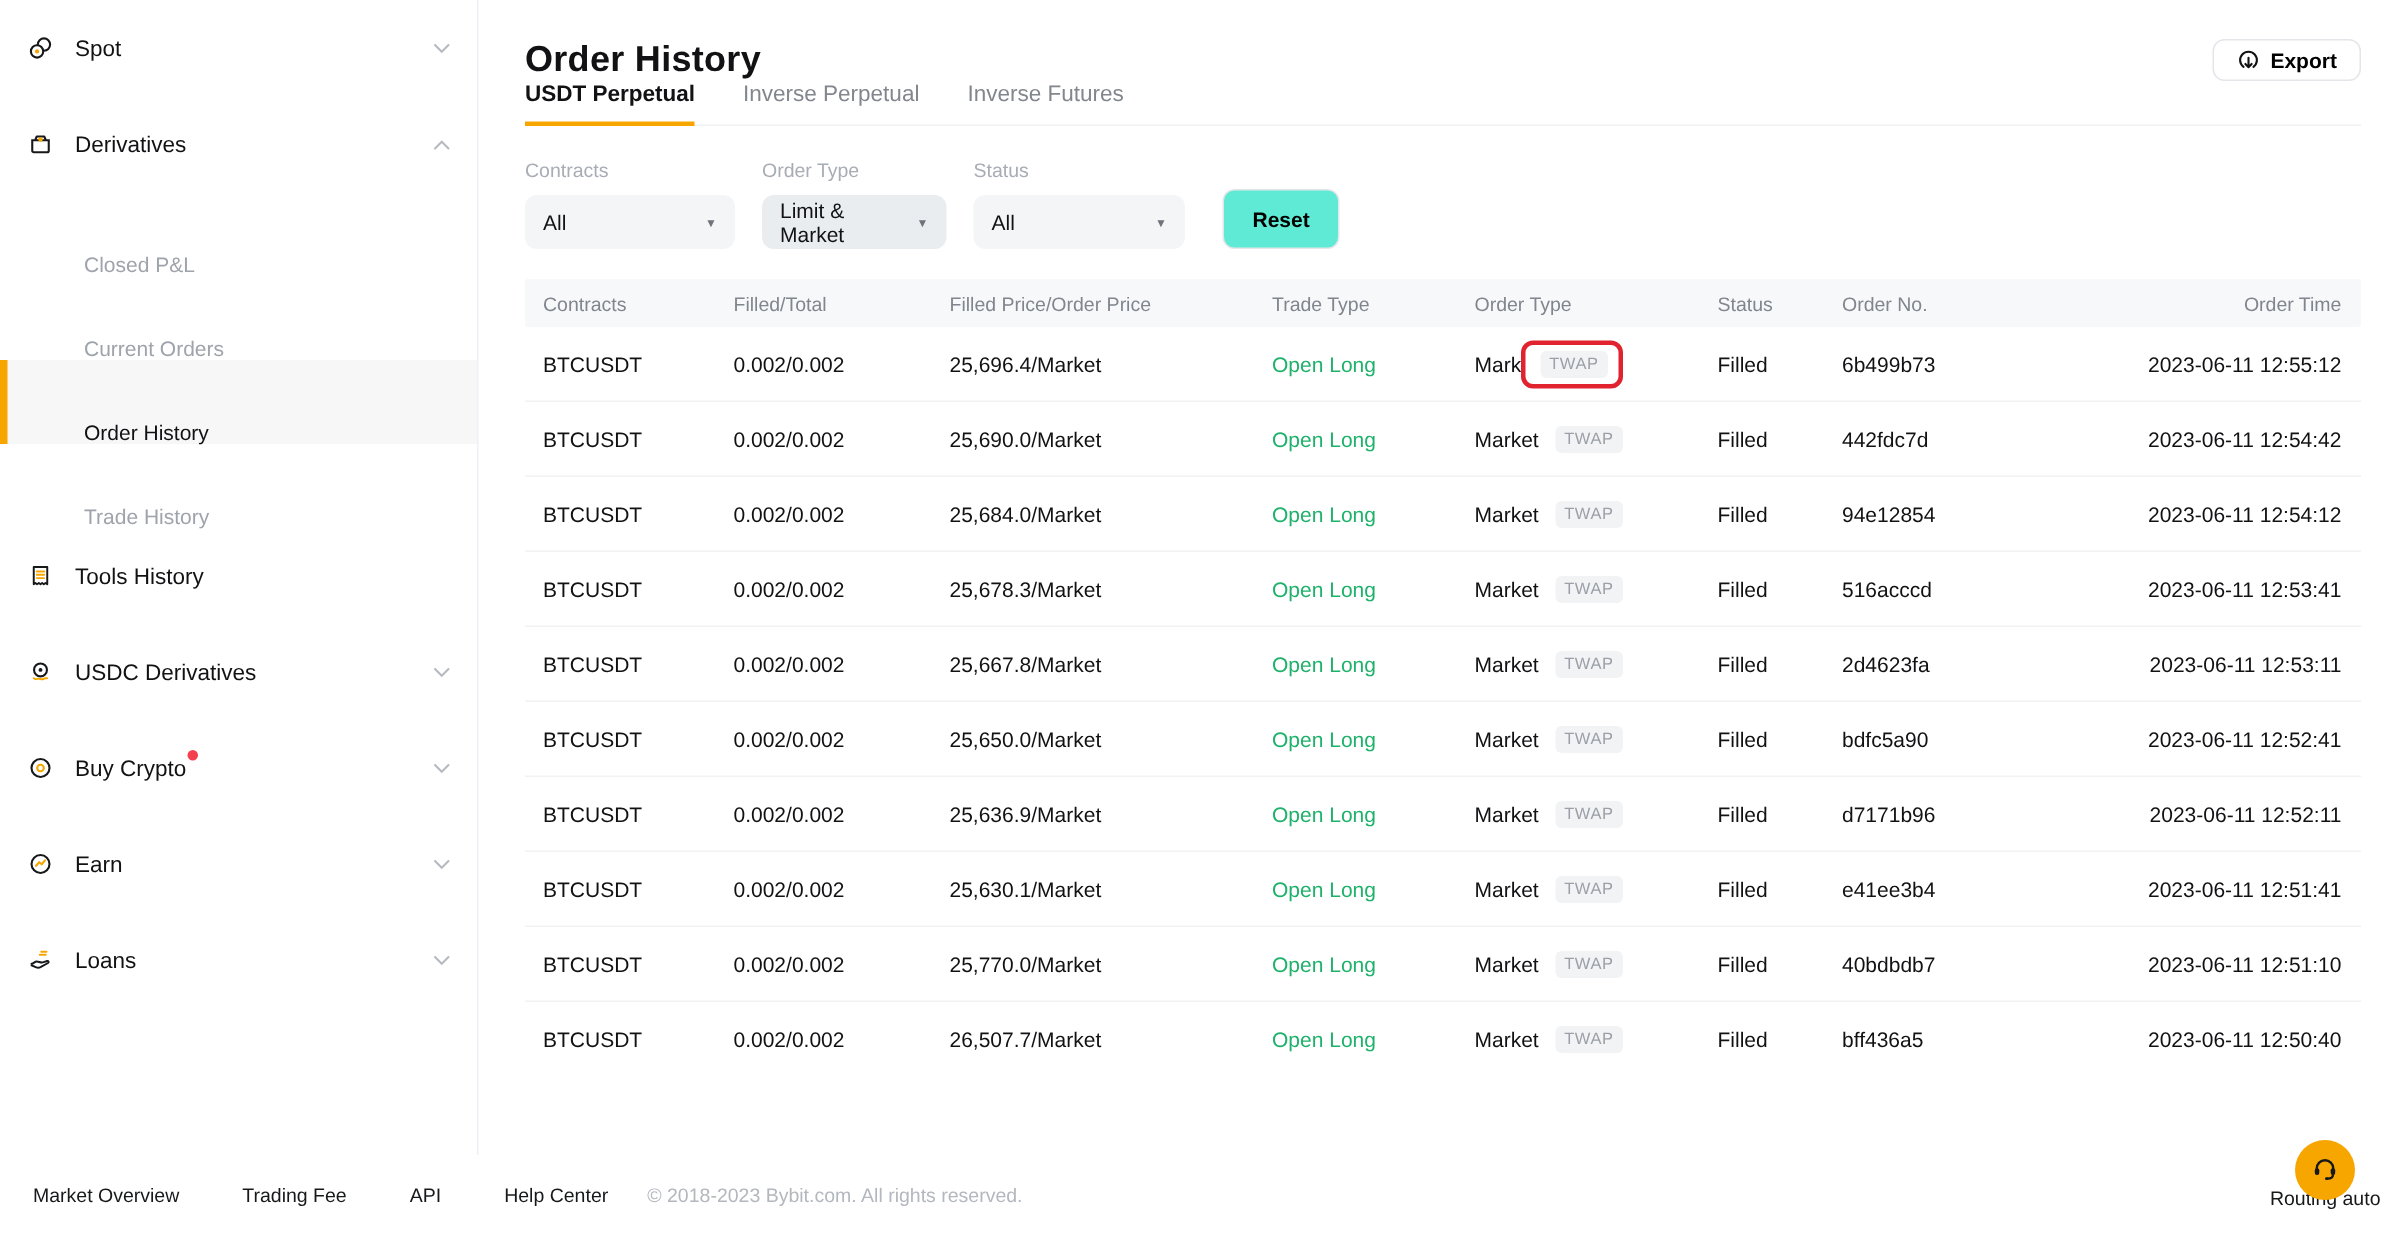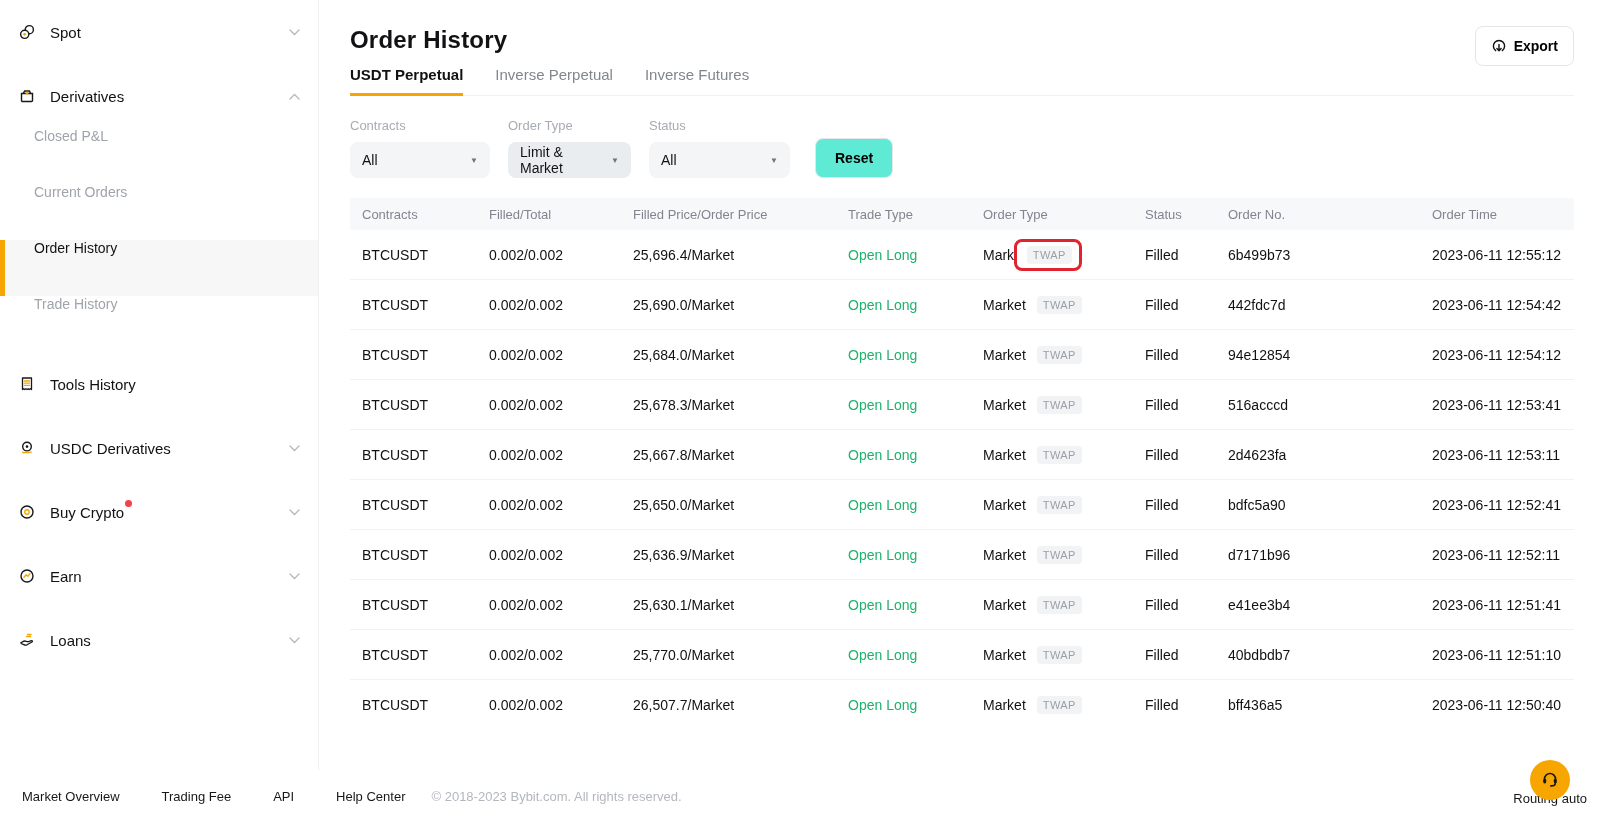--- a/index.html
+++ b/index.html
@@ -8,30 +8,30 @@
   :root { --accent:#f7a600; --positive:#20b26c; --annotation:#e0232e; }
 
   .app { display:flex; width:1600px; height:770px; }
 
   
   .sidebar { width:319px; height:770px; border-right:1px solid #eef0f3; flex:none; background:#fff; }
   .nav-item { position:relative; display:flex; align-items:center; height:64px; padding:0 18px; cursor:pointer; }
   .nav-item .icon { width:18px; height:18px; margin-right:14px; display:flex; align-items:center; justify-content:center; }
   .nav-item .label { font-size:15px; color:#121214; position:relative; }
   .nav-item .chev { margin-left:auto; color:#b6bac0; display:flex; }
-  .sub-item { position:relative; display:flex; align-items:flex-start; height:56px; padding-left:34px; font-size:14px; color:#9fa3ab; cursor:pointer; }
+  .sub-item { position:relative; display:flex; align-items:flex-end; height:56px; padding-left:56px; font-size:14px; color:#9fa3ab; cursor:pointer; }
   .sub-item.active { background:#f7f7f8; color:#121214; font-weight:500; }
   .sub-item.active::before { content:""; position:absolute; left:0; top:0; bottom:0; width:5px; background:var(--accent); }
   .red-dot { position:absolute; top:-4px; right:-8px; width:7px; height:7px; border-radius:50%; background:#f43f4e; }
 
   
   .main { flex:1; padding:0 64px 0 31px; }
   .main-header { display:flex; align-items:flex-start; justify-content:space-between; margin-top:26px; }
   .page-title { font-size:24px; font-weight:700; letter-spacing:.2px; }
-  .export-btn { display:flex; align-items:center; gap:7px; height:40px; padding:0 15px; margin-top:0;
+  .export-btn { display:flex; align-items:center; gap:7px; height:28px; padding:0 15px; margin-top:0;
     background:#fff; border:1px solid #e4e6ea; border-radius:8px; font-size:14px; font-weight:600; cursor:pointer; }
 
   
   .tabs { display:flex; gap:32px; border-bottom:1px solid #f0f1f3; }
   .tab { font-size:15px; color:#82868d; padding-bottom:12px; cursor:pointer; position:relative; }
   .tab.active { color:#121214; font-weight:700; }
   .tab.active::after { content:""; position:absolute; left:0; right:0; bottom:-1px; height:3px; background:var(--accent); }
 
   
   .filters { display:flex; align-items:flex-end; gap:18px; margin-top:22px; }
@@ -48,21 +48,21 @@
   .date-arrow { color:#9fa3ab; font-size:13px; }
   .date-field .cal { margin-left:auto; display:flex; color:#3c3f45; }
   .reset-btn { height:40px; padding:0 19px; margin-left:7px; background:#5eead4; border:1px solid #e4e6ea;
     border-radius:8px; font-size:14px; font-weight:700; cursor:pointer; }
 
   
   .table { margin-top:20px; }
   .tr { display:grid; grid-template-columns:127px 144px 215px 135px 162px 83px 204px 1fr; align-items:center; }
   .thead { height:32px; background:#f7f8fa; color:#81868e; font-size:13px; border-radius:2px; }
   .th, .td { padding-left:12px; white-space:nowrap; }
-  .th:last-child, .td:last-child { padding-right:13px; }
+  .th:last-child, .td:last-child { text-align:right; padding-right:13px; }
   .tbody .tr { height:50px; border-bottom:1px solid #f1f2f4; font-size:14px; }
   .tbody .tr:last-child { border-bottom:none; }
   .td.trade-type { color:var(--positive); }
   .td.order-type { display:flex; align-items:center; padding-right:0; }
   .twap-wrap { display:inline-flex; align-items:center; border:3px solid transparent; border-radius:8px;
     padding:3px 6px; margin-left:2px; }
   .twap-badge { background:#f2f3f5; color:#9b9fa7; font-size:11px; letter-spacing:.4px;
     padding:3px 6px; border-radius:4px; }
   .twap-wrap.annotated { border-color:var(--annotation); background:#fff; margin-left:-12px; padding:4px 7px 4px 10px; }
 

